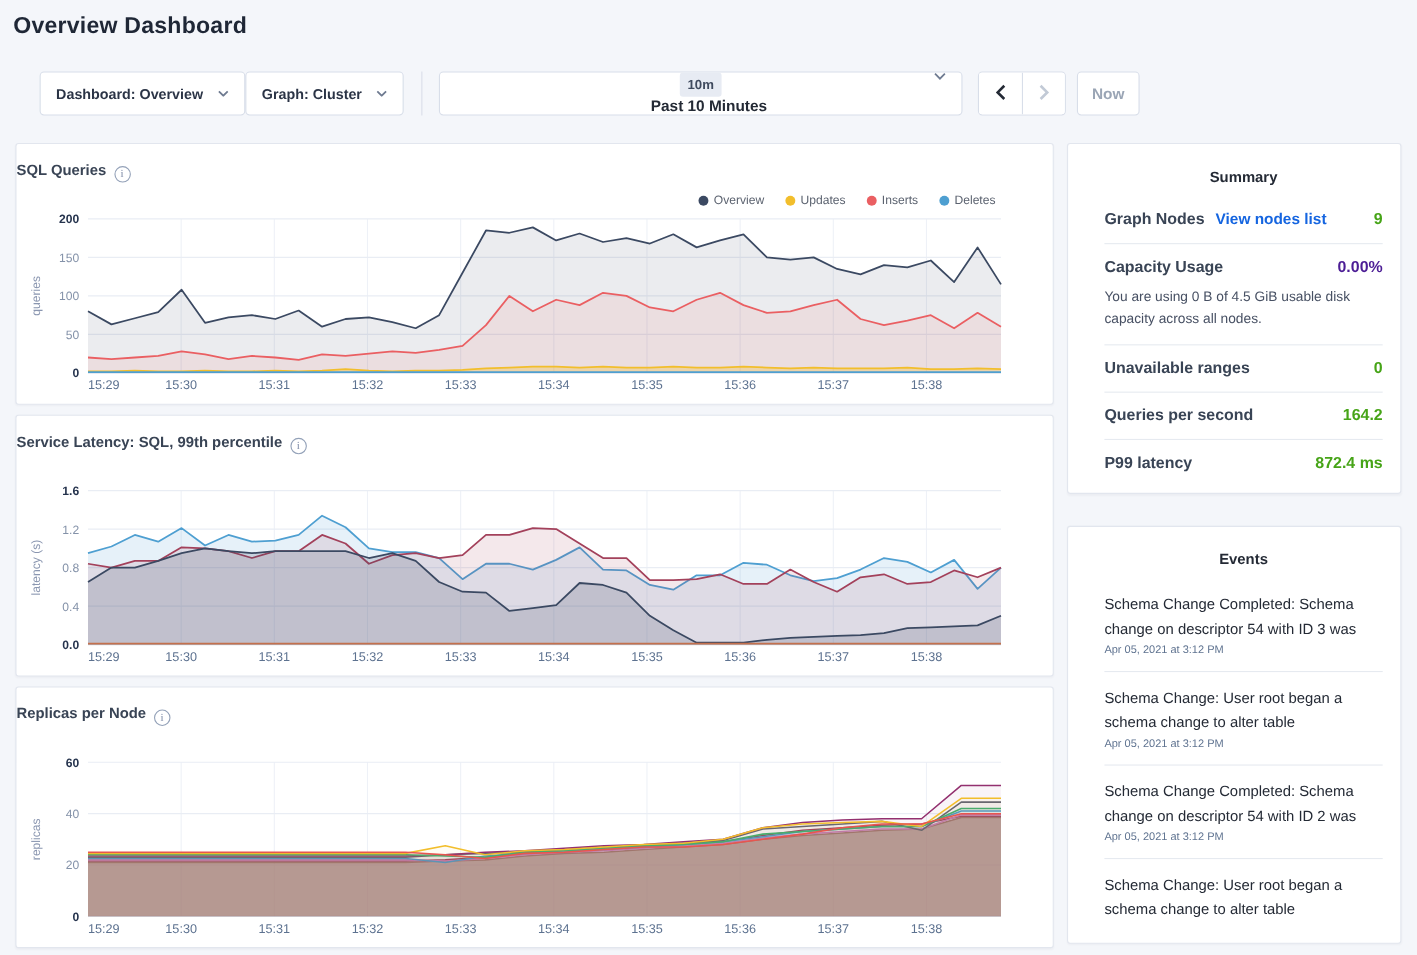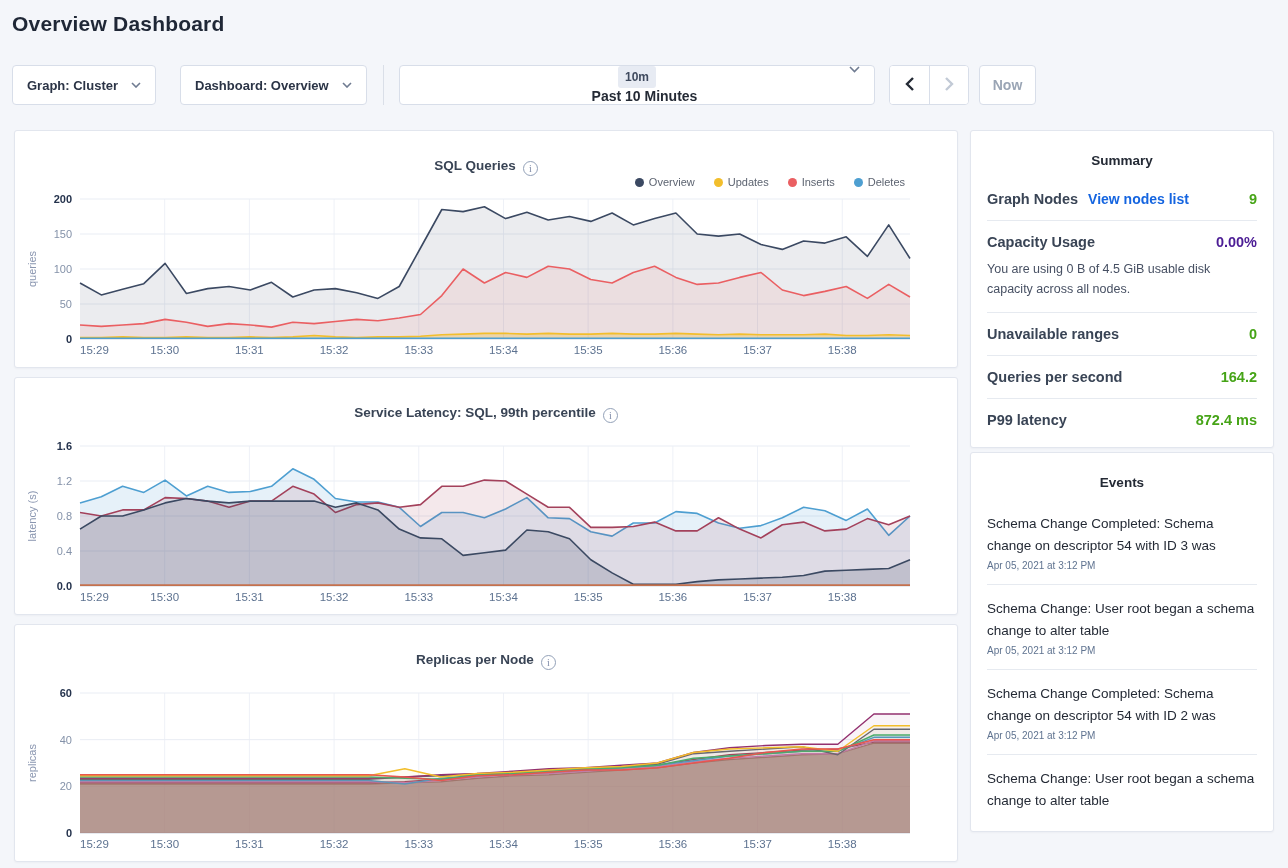--- a/index.html
+++ b/index.html
@@ -32,30 +32,30 @@
   .arrow-btn { width:39px; height:38px; display:flex; align-items:center; justify-content:center; background:#fff; border:none; cursor:pointer; }
   .arrow-btn + .arrow-btn { border-left:1px solid #d8dee9; }
   .now-btn { margin-left:10px; width:57px; justify-content:center; font-size:14px; font-weight:700; color:#9aa5b5; cursor:default; }
 
   
   .panel { background:#fff; border:1px solid #e2e6ee; border-radius:3px; box-shadow:0 1px 2px rgba(40,50,70,.04); }
   .col-left { position:absolute; left:14px; top:130px; width:944px; }
   .col-right { position:absolute; left:970px; top:130px; width:304px; }
 
   .chart-panel { position:relative; width:944px; height:238px; margin-bottom:9px; }
-  .chart-title-row { position:absolute; top:27px; left:0; width:100%; text-align:center; font-size:13.5px; font-weight:700; color:#394455; }
+  .chart-title-row { position:absolute; top:16px; left:0; width:100%; font-size:13.5px; font-weight:700; color:#394455; }
   .chart-title-row .info-icon { display:inline-flex; align-items:center; justify-content:center; width:15px; height:15px; border:1px solid #93a1b8; border-radius:50%; color:#7c89a6; font-size:10px; font-weight:400; font-family:"Liberation Serif", serif; vertical-align:-2px; margin-left:7px; cursor:pointer; }
   .legend { position:absolute; top:45px; right:52px; display:flex; gap:19px; }
   .legend-item { display:flex; align-items:center; font-size:11px; color:#5c6370; }
   .legend-item .dot { width:9px; height:9px; border-radius:50%; margin-right:5px; }
   .chart-host { position:absolute; top:56px; left:7px; width:930px; height:182px; }
   svg text { font-family:"Liberation Sans", sans-serif; }
 
   
-  .side-panel { padding:16px 16px 6px 16px; margin-bottom:4px; }
+  .side-panel { padding:16px 16px 6px 33px; margin-bottom:29px; }
   .side-title { text-align:center; font-size:13.5px; font-weight:700; color:#242a35; padding:6px 0 10px 0; }
   .sum-item { padding:13px 0; }
   .sum-row { display:flex; align-items:baseline; }
   .sum-label { font-size:14.5px; font-weight:700; color:#394455; }
   .sum-link { font-size:14px; font-weight:700; margin-left:10px; text-decoration:none; cursor:pointer; }
   .sum-value { margin-left:auto; font-size:14.5px; font-weight:700; }
   .sum-desc { margin-top:9px; font-size:12.5px; color:#475063; line-height:1.6; }
   .hr { border:none; border-top:1px solid #e6eaf0; height:0; }
 
   .event-item { padding:13px 0; }
@@ -63,30 +63,30 @@
   .event-ts { margin-top:3px; font-size:10px; color:#5f7390; }
 </style>
 </head>
 <body>
 
 <div class="page">
 
   <h1 class="page-title">Overview Dashboard</h1>
 
   <div class="toolbar">
-    <button class="btnish dd dd-graph">
-      <span>Graph: Cluster</span>
+    <button class="btnish dd dd-dash">
+      <span>Dashboard: Overview</span>
       <span class="chev">
         <svg width="10" height="6" viewBox="0 0 10 6">
             <polyline points="1,1 5,5 9,1" fill="none" stroke="#6f7b91" stroke-width="1.6"></polyline>
           </svg>
       </span>
     </button>
-    <button class="btnish dd dd-dash">
-      <span>Dashboard: Overview</span>
+    <button class="btnish dd dd-graph">
+      <span>Graph: Cluster</span>
       <span class="chev">
         <svg width="10" height="6" viewBox="0 0 10 6">
             <polyline points="1,1 5,5 9,1" fill="none" stroke="#6f7b91" stroke-width="1.6"></polyline>
           </svg>
       </span>
     </button>
     <div class="vdiv"></div>
     <button class="btnish timesel">
       <span class="time-badge">10m</span>
       <span class="time-label">Past 10 Minutes</span>

